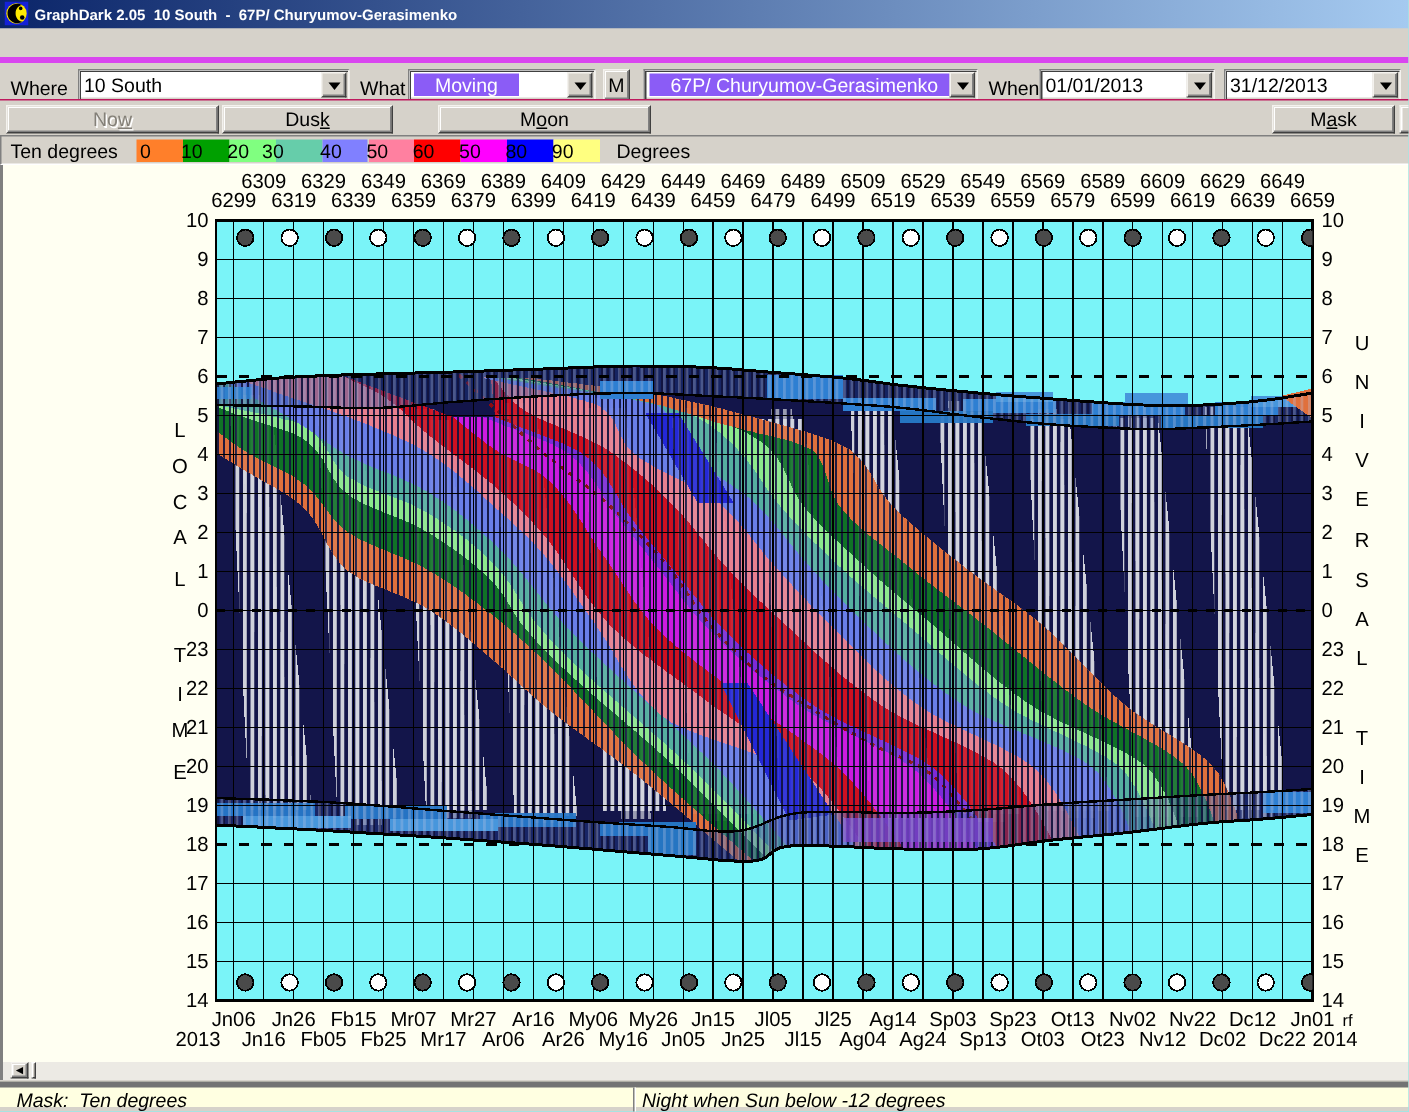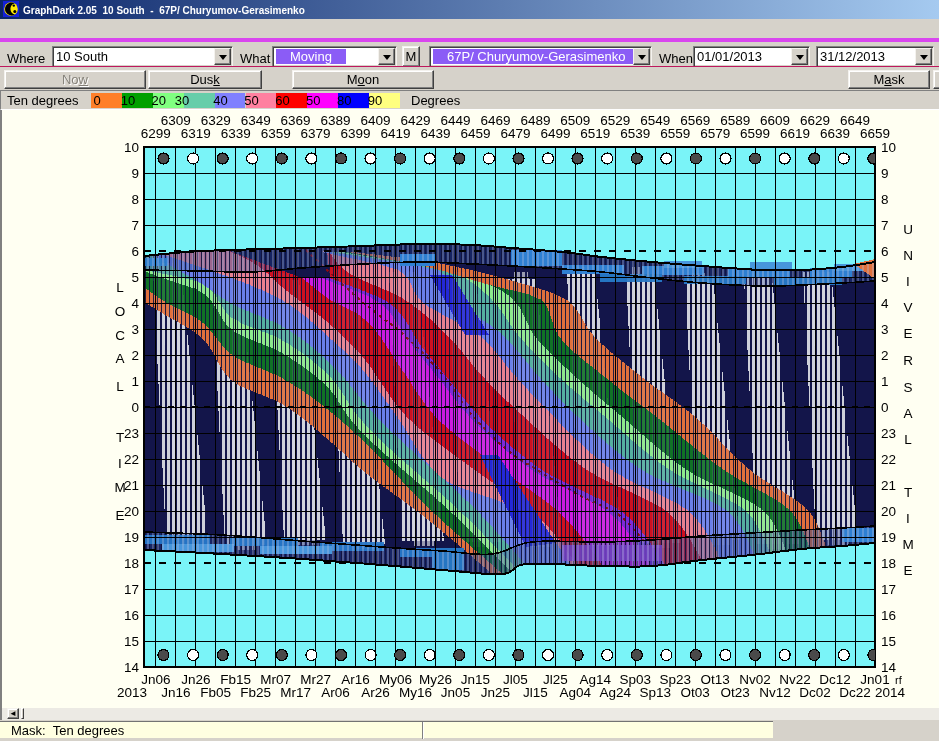--- a/index.html
+++ b/index.html
@@ -30,22 +30,22 @@
   font-size:13px; text-align:center; }
 .btnrow { position:absolute; left:0; top:66px; width:939px; height:24px; background:#d6d2ca;
   border-top:1px solid #be185d; }
 .legend { position:absolute; left:0; top:90px; width:939px; height:20px; background:#d6d2ca;
   border-top:1px solid #808080; border-left:1px solid #808080;
   border-bottom:1px solid #fff; font-size:13px; }
 .chart { position:absolute; left:0; top:110px; width:939px; height:598px; background:#fffff2;
   border-left:2px solid #808080; }
 .scroll { position:absolute; left:0; top:708px; width:939px; height:12px; background:#eceae4;
   border-left:2px solid #808080; }
-.status { position:absolute; left:0; top:721px; width:773px; height:17px; background:#ffffe1;
-  font-size:13px; border-top:1px solid #737373; }
+.status { position:absolute; left:0; top:721px; width:939px; height:17px; background:#ffffe1;
+  font-size:13px; border-top:4px solid #737373;font-style:italic; }
 .statusdiv { position:absolute; top:0; width:1px; height:17px; background:#808080; box-shadow:1px 0 0 #fff; }
 </style></head><body>
 <div class="titlebar">
  <svg class="title-icon" viewBox="0 0 16 16">
       <rect x="0" y="0" width="16" height="16" fill="#1421d8"></rect>
       <circle cx="8" cy="8" r="6.8" fill="#ffe900"></circle>
       <path d="M6.2 1.9 C3.4 3.1 2 5.4 2 8 c0 2.6 1.6 5 4.4 6.1 C 8.5 14.8 10.5 14.4 12 13.5 C 9.5 13.2 7.4 11 7.4 8 c0-3 1.8-5.2 4.3-5.6 C10.2 1.5 8 1.2 6.2 1.9 Z" fill="#000"></path>
       <circle cx="10.8" cy="4.6" r="1.2" fill="#000"></circle>
       <circle cx="11.8" cy="10.6" r="1.5" fill="#000"></circle>
     </svg>
@@ -522,13 +522,14 @@
         <text x="893" y="574" text-anchor="start" font-size="11px">rf</text>
       </g>
 </svg>
   </div>
 <div class="scroll">
   <div class="btn" style="left:5px; top:0px; width:12px; height:11px; font-size:8px; line-height:10px;">◄</div>
   <div style="position:absolute; left:19px; top:0; width:3px; height:11px; background:#d6d2ca; border:1px solid #fff; border-right-color:#404040; border-bottom-color:#404040;"></div>
 </div>
 <div class="status">
  <span style="position:absolute; left:11px; top:1px;">Mask:&nbsp; Ten degrees</span>
+ <span style="position:absolute; left:428px; top:1px;">Night when Sun below -12 degrees</span>
  <div class="statusdiv" style="left:422px"></div>
 </div>
 </body></html>

